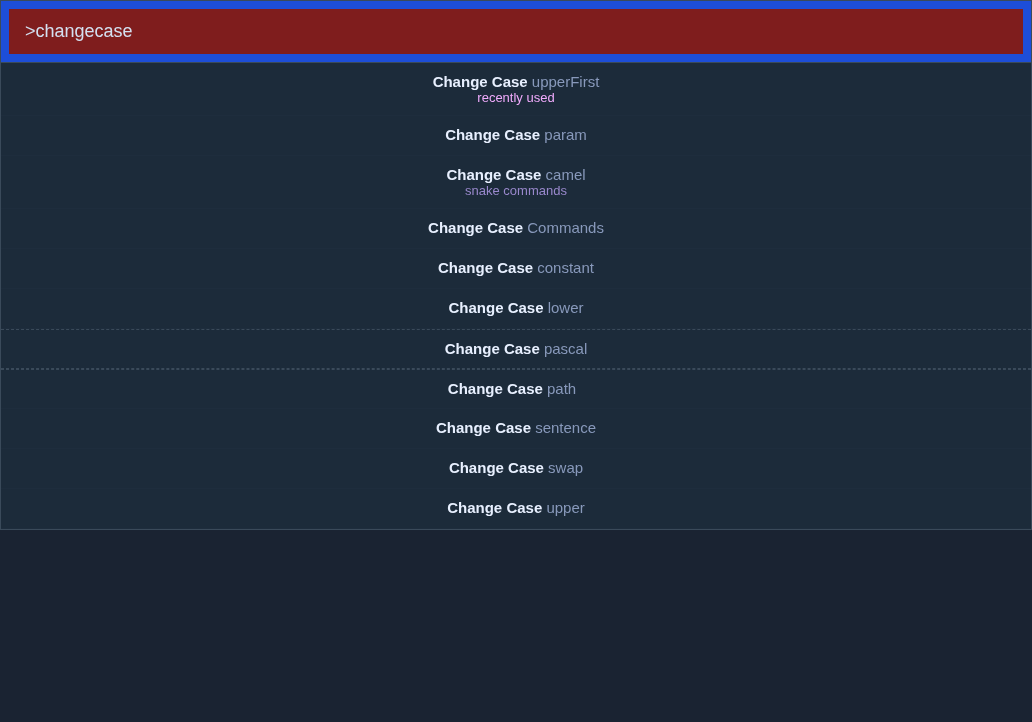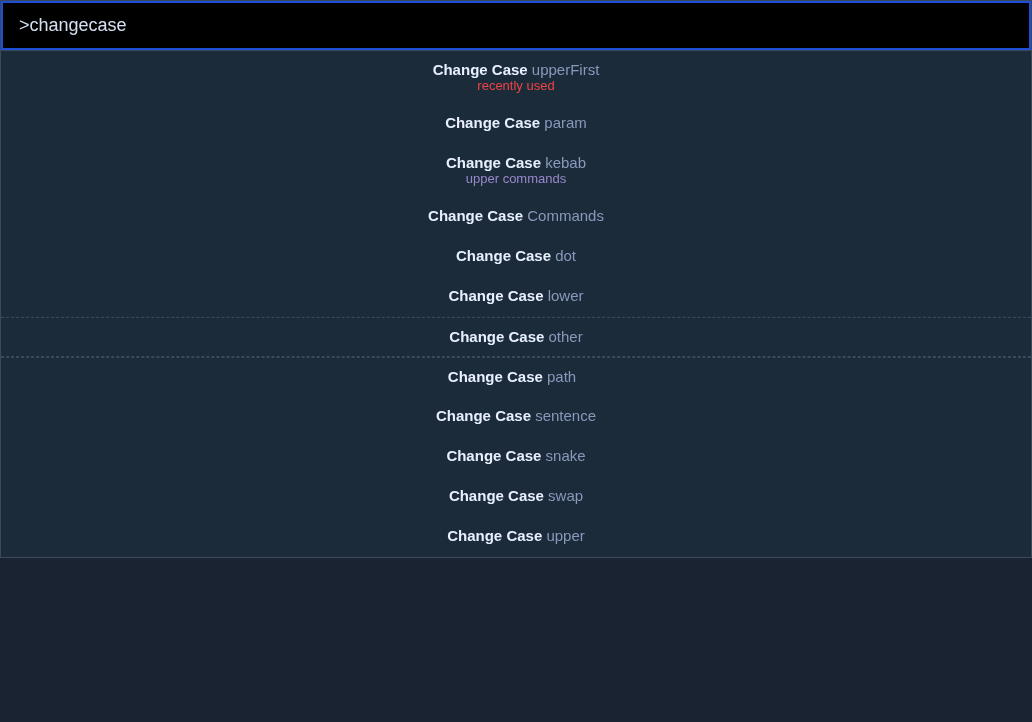--- a/index.html
+++ b/index.html
@@ -27,22 +27,22 @@
     }
 
     .search-box {
       width: 100%;
       padding: 0;
       border-bottom: 1px solid #3a4a5a;
     }
 
     .search-input {
       width: 100%;
-      background: #000000;
-      border: 2px solid #1d4ed8;
+      background: #7f1d1d;
+      border: 8px solid #1d4ed8;
       color: #d4e0f0;
       font-size: 18px;
       padding: 12px 16px;
       outline: none;
       font-family: inherit;
     }
 
     .results-list {
       list-style: none;
       overflow-y: auto;
@@ -82,49 +82,46 @@
 </head>
 <body>
 
 <div class="command-palette">
   <div class="search-box">
     <input class="search-input" type="text" value="&gt;changecase" style="">
   </div>
   <ul class="results-list" id="results-list">
   <li class="result-item">
         <span class="item-label"><span class="bold-part">Change Case </span><span class="light-part">upperFirst</span></span>
-        <span class="item-badge" style="color: #ef4444;">recently used</span>
+        <span class="item-badge" style="color: #f0abfc;">recently used</span>
       </li>
       <li class="result-item">
         <span class="item-label"><span class="bold-part">Change Case </span><span class="light-part">param</span></span>
       </li>
       <li class="result-item">
-        <span class="item-label"><span class="bold-part">Change Case </span><span class="light-part">kebab</span></span>
-        <span class="item-badge" style="color: rgb(153, 136, 204);">upper commands</span>
+        <span class="item-label"><span class="bold-part">Change Case </span><span class="light-part">camel</span></span>
+        <span class="item-badge" style="color: rgb(153, 136, 204);">snake commands</span>
       </li>
       <li class="result-item">
         <span class="item-label"><span class="bold-part">Change Case </span><span class="light-part">Commands</span></span>
       </li>
       <li class="result-item">
-        <span class="item-label"><span class="bold-part">Change Case </span><span class="light-part">dot</span></span>
+        <span class="item-label"><span class="bold-part">Change Case </span><span class="light-part">constant</span></span>
       </li>
       <li class="result-item">
         <span class="item-label"><span class="bold-part">Change Case </span><span class="light-part">lower</span></span>
       </li>
       <li class="result-item" style="border-top: 1px dashed rgb(58, 74, 90); border-bottom: 1px dashed rgb(58, 74, 90);">
-        <span class="item-label"><span class="bold-part">Change Case </span><span class="light-part">other</span></span>
+        <span class="item-label"><span class="bold-part">Change Case </span><span class="light-part">pascal</span></span>
       </li>
       <li class="result-item" style="border-top: 1px dashed rgb(58, 74, 90); padding-left: 8px;">
         <span class="item-label"><span class="bold-part">Change Case </span><span class="light-part">path</span></span>
       </li>
       <li class="result-item">
         <span class="item-label"><span class="bold-part">Change Case </span><span class="light-part">sentence</span></span>
-      </li>
-      <li class="result-item">
-        <span class="item-label"><span class="bold-part">Change Case </span><span class="light-part">snake</span></span>
       </li>
       <li class="result-item">
         <span class="item-label"><span class="bold-part">Change Case </span><span class="light-part">swap</span></span>
       </li>
       <li class="result-item">
         <span class="item-label"><span class="bold-part">Change Case </span><span class="light-part">upper</span></span>
       </li>
     </ul>
 </div>
 

